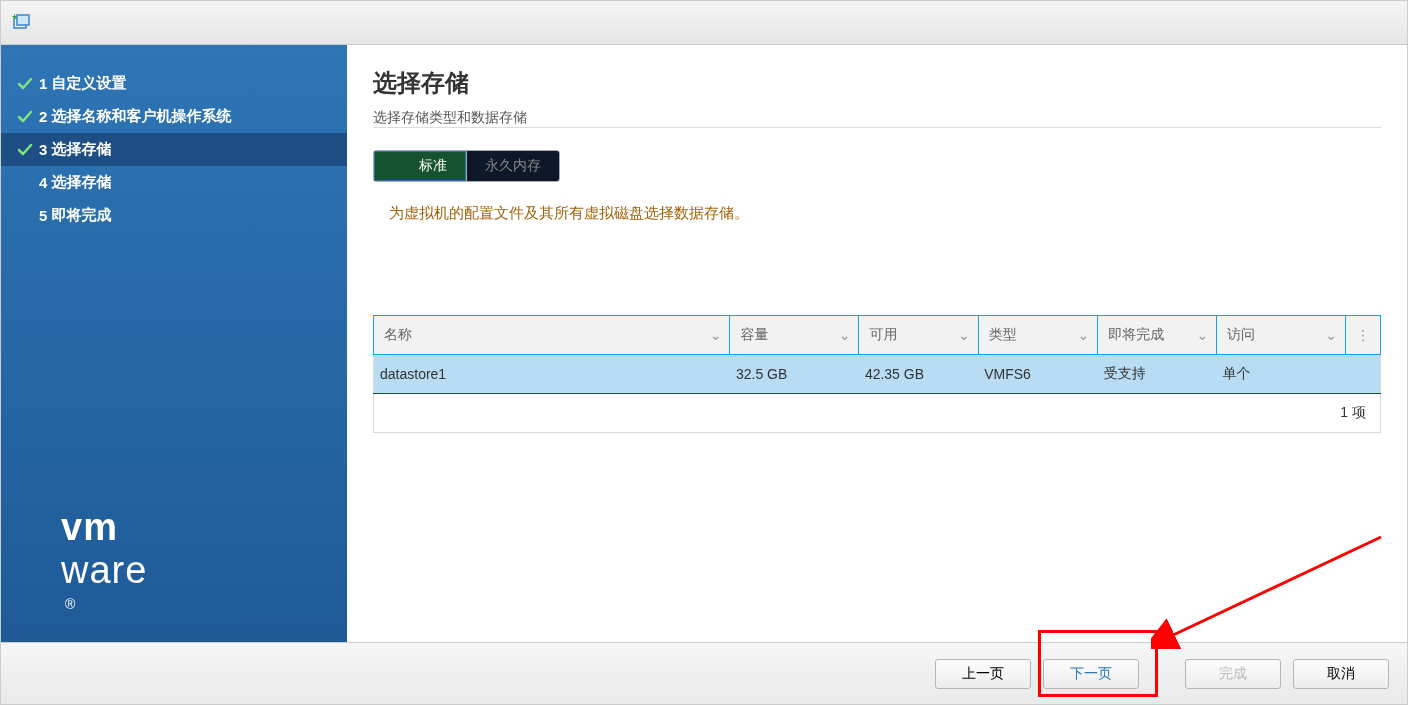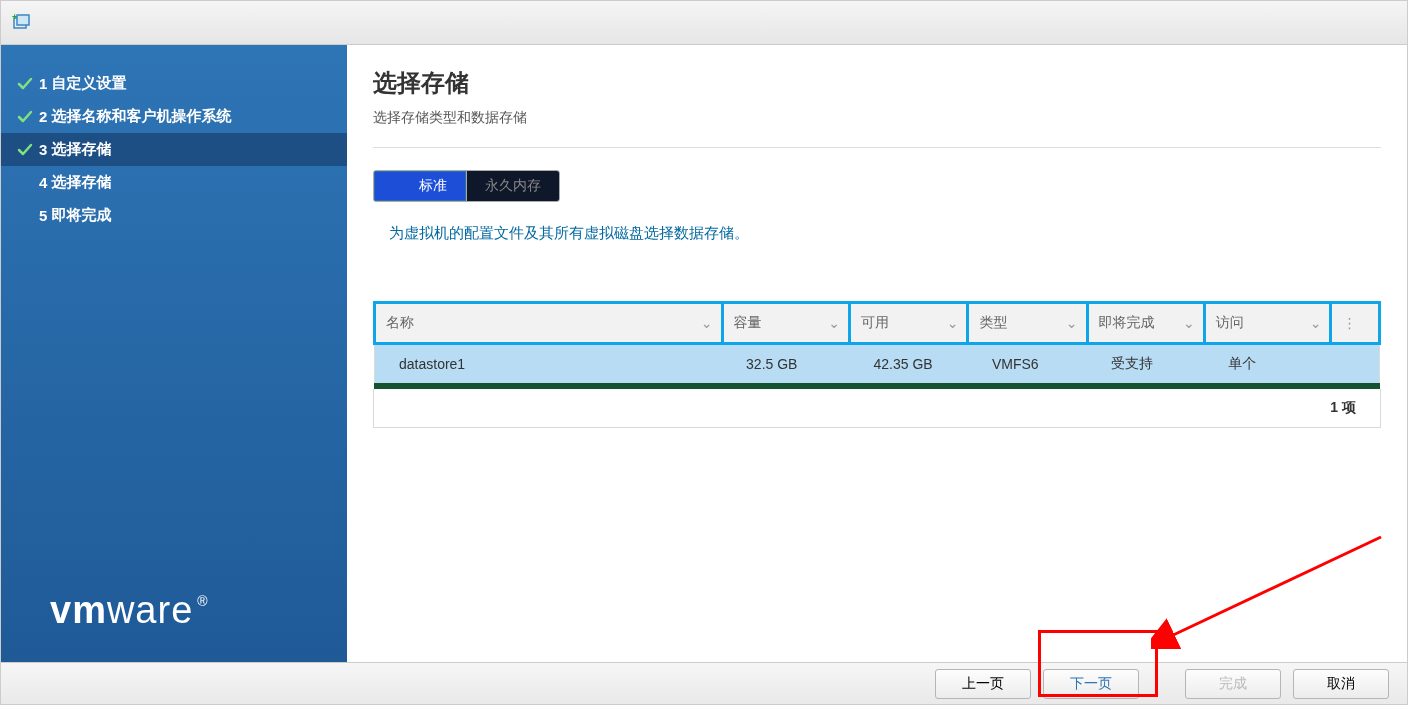--- a/index.html
+++ b/index.html
@@ -53,44 +53,43 @@
   .steps li .check {
     width: 20px; display: inline-flex; justify-content: center; margin-right: 4px;
   }
   .steps li.active {
     background: #1d4e84;
   }
   .steps li.pending .check svg { visibility: hidden; }
 
   .vmware-logo {
     position: absolute;
-    left: 49px; bottom: 30px;
+    left: 60px; bottom: 30px;
     font-size: 38px;
     font-weight: normal;
     color: #fff;
     letter-spacing: 1px;
-    display: flex; align-items: flex-start;
+    display: flex; align-items: flex-start; flex-direction: column;
   }
   .vmware-logo .reg {
     font-size: 14px; margin-left: 4px; margin-top: 4px;
   }
 
   .main {
     flex: 1 1 auto;
     padding: 22px 26px 0 26px;
     overflow: auto;
     position: relative;
   }
   .main h1 {
     font-size: 24px; font-weight: bold; color: #333;
     margin-bottom: 10px;
   }
   .main .subtitle {
     font-size: 14px; color: #555;
-    padding-bottom: 20px;
     border-bottom: 1px solid #ddd;
     margin-bottom: 22px;
   }
 
   .seg {
     display: inline-flex;
     border: 1px solid #aaa;
     border-radius: 3px;
     overflow: hidden;
     margin-bottom: 22px;
@@ -98,70 +97,70 @@
   .seg button {
     border: none;
     background: #0f172a;
     padding: 5px 18px;
     font-size: 14px;
     cursor: pointer;
     color: #888;
   }
   .seg button + button { border-left: 1px solid #aaa; }
   .seg button.selected {
-    background: #1d4ed8;
+    background: #14532d;
     color: #fff;
     border: 2px solid #2f6fa8;
     margin: -1px;
     padding-left: 44px;
   }
 
   .hint {
     padding-left: 16px;
     font-size: 15px;
-    color: #0369a1;
-    margin-bottom: 58px;
+    color: #a16207;
+    margin-bottom: 92px;
   }
 
   .table {
     width: 100%;
     border: 1px solid #d9d9d9;
     border-collapse: collapse;
   }
   .table th {
     background: #f2f2f2;
     text-align: left;
     font-weight: normal;
     color: #666;
     padding: 10px 10px;
-    border: 3px solid #0ea5e9;
+    border: 1px solid #0ea5e9;
     position: relative;
   }
   .table th .sort {
     position: absolute; right: 8px; top: 50%; transform: translateY(-50%);
     color: #999;
   }
   .table td {
-    padding: 10px 24px;
-    border-bottom: 6px solid #14532d;
+    padding: 10px 6px;
+    border-bottom: 1px solid #14532d;
   }
   .table tr.selected td {
     background: #b7dcf4;
   }
   .table-footer {
     border: 1px solid #d9d9d9;
     border-top: none;
     text-align: right;
-    padding: 10px 24px;
-    font-weight: bold;
+    padding: 10px 14px;
+    font-weight: normal;
     color: #333;
   }
 
   .footer {
-    height: 42px;
+    height: 62px;
     background: linear-gradient(#f6f6f6, #e9e9e9);
     border-top: 1px solid #ccc;
     display: flex; align-items: center; justify-content: flex-end;
     padding: 0 18px;
     gap: 12px;
   }
   .footer button {
     min-width: 96px;
     padding: 5px 14px;
     background: linear-gradient(#fdfdfd, #ececec);

